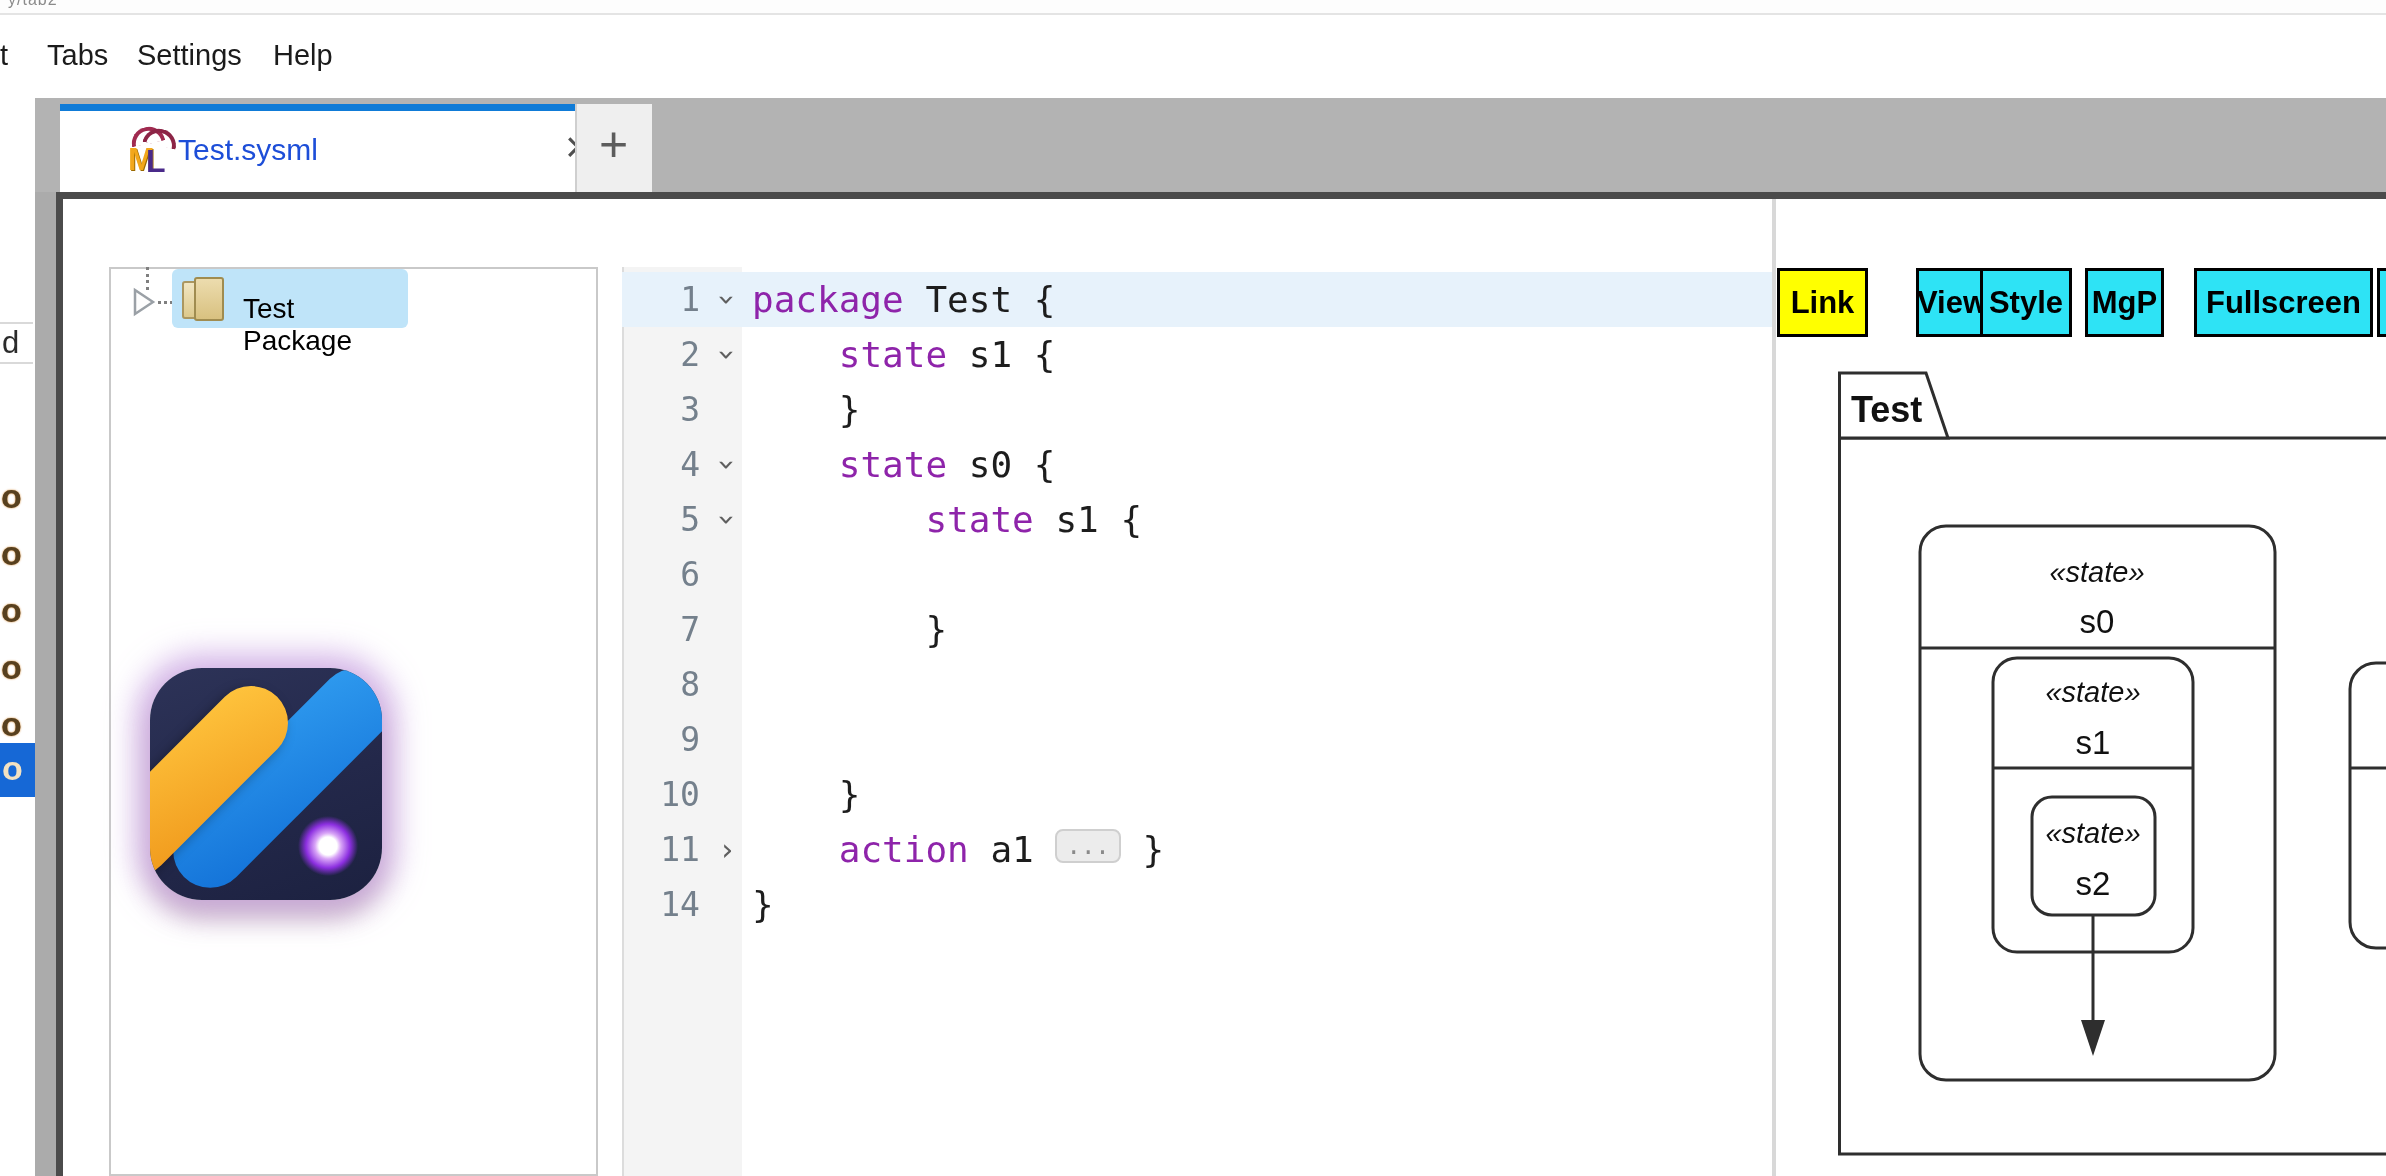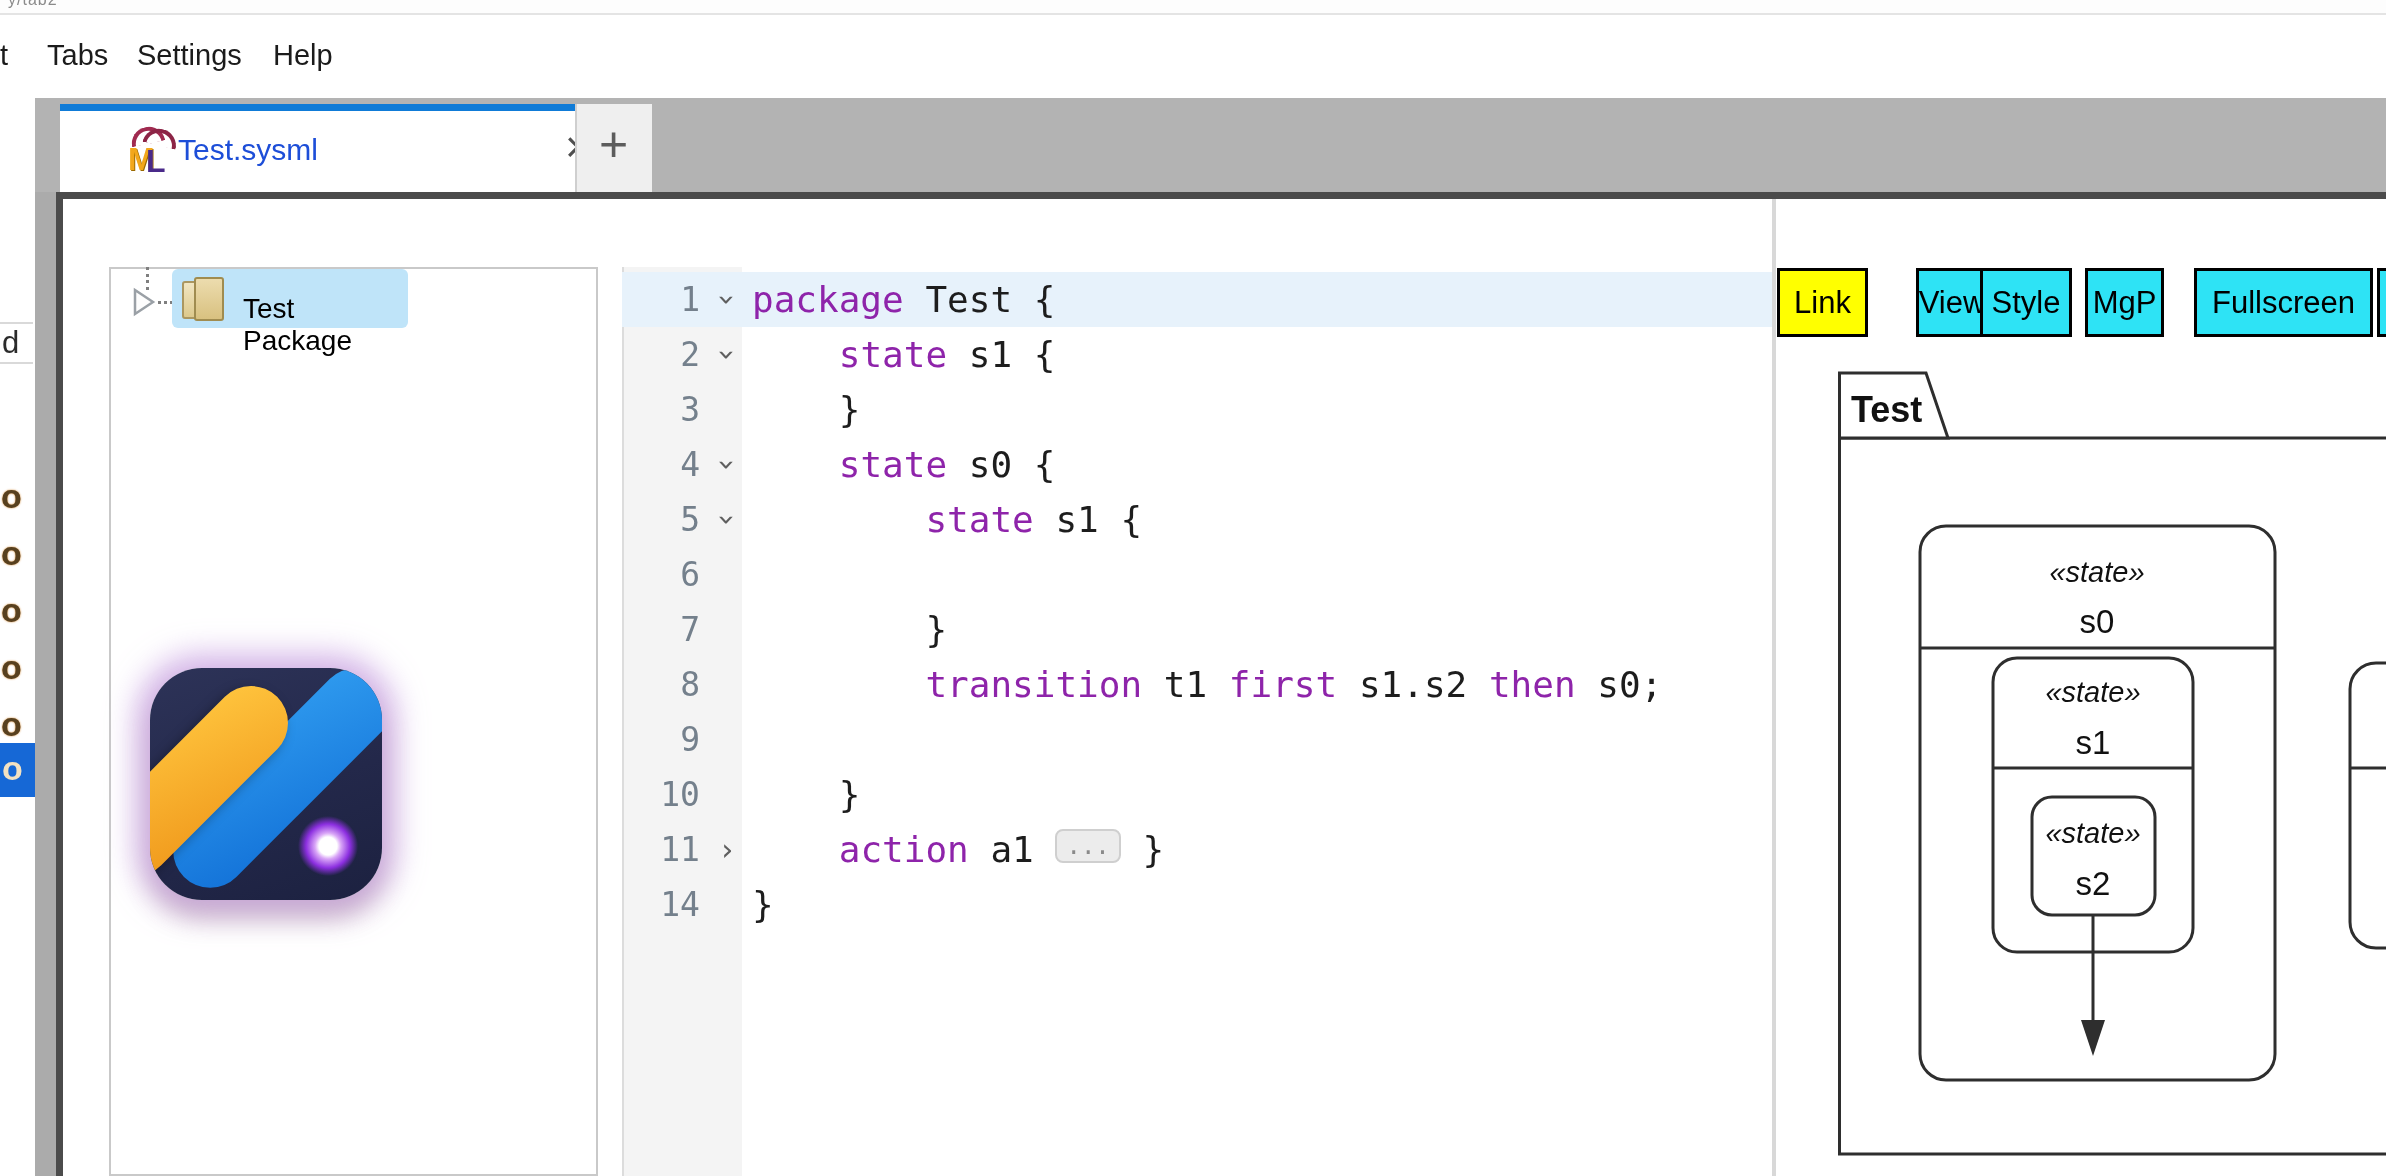--- a/index.html
+++ b/index.html
@@ -76,21 +76,21 @@
   .fold.down{transform:rotate(90deg);}
   .codetxt{white-space:pre;font-size:36px;padding-left:4px;color:#1d1d1d;}
   .kw{color:#8e24aa;}
   .cm{color:#a85b20;}
   .fold-box{display:inline-block;background:#ececec;border:2px solid #cfcfcf;border-radius:8px;
       color:#8a8a8a;font-size:24px;line-height:30px;padding:0 9px;vertical-align:8px;}
 
   
   .diagram-border{left:1774px;top:199px;width:2px;height:977px;background:#d8d8d8;}
   .dbtn{position:absolute;top:268px;height:69px;border:3px solid #000;box-sizing:border-box;
-      font-size:31px;color:#000;display:flex;align-items:center;justify-content:center;cursor:pointer;}
+      font-size:31px;color:#000;display:flex;align-items:center;justify-content:center;cursor:pointer;font-weight:bold;}
   .diagram-svg{left:1838px;top:370px;}
 </style>
 </head>
 <body>
 
 <div class="screen">
 
   <div class="abs top-sliver">
     <span>y/tab2</span>
   </div>
@@ -190,21 +190,20 @@
         <span class="fold"></span>
       </div>
       <div class="crow">
         <span class="ln">7</span>
         <span class="fold"></span>
         <span class="codetxt"><span class="pl">        }</span></span>
       </div>
       <div class="crow">
         <span class="ln">8</span>
         <span class="fold"></span>
-        <span class="codetxt"><span class="pl">        </span><span class="kw">transition</span><span class="pl"> t1 </span><span class="kw">first</span><span class="pl"> s1.s2 </span><span class="kw">then</span><span class="pl"> s0;</span></span>
       </div>
       <div class="crow">
         <span class="ln">9</span>
         <span class="fold"></span>
       </div>
       <div class="crow">
         <span class="ln">10</span>
         <span class="fold"></span>
         <span class="codetxt"><span class="pl">    }</span></span>
       </div>

